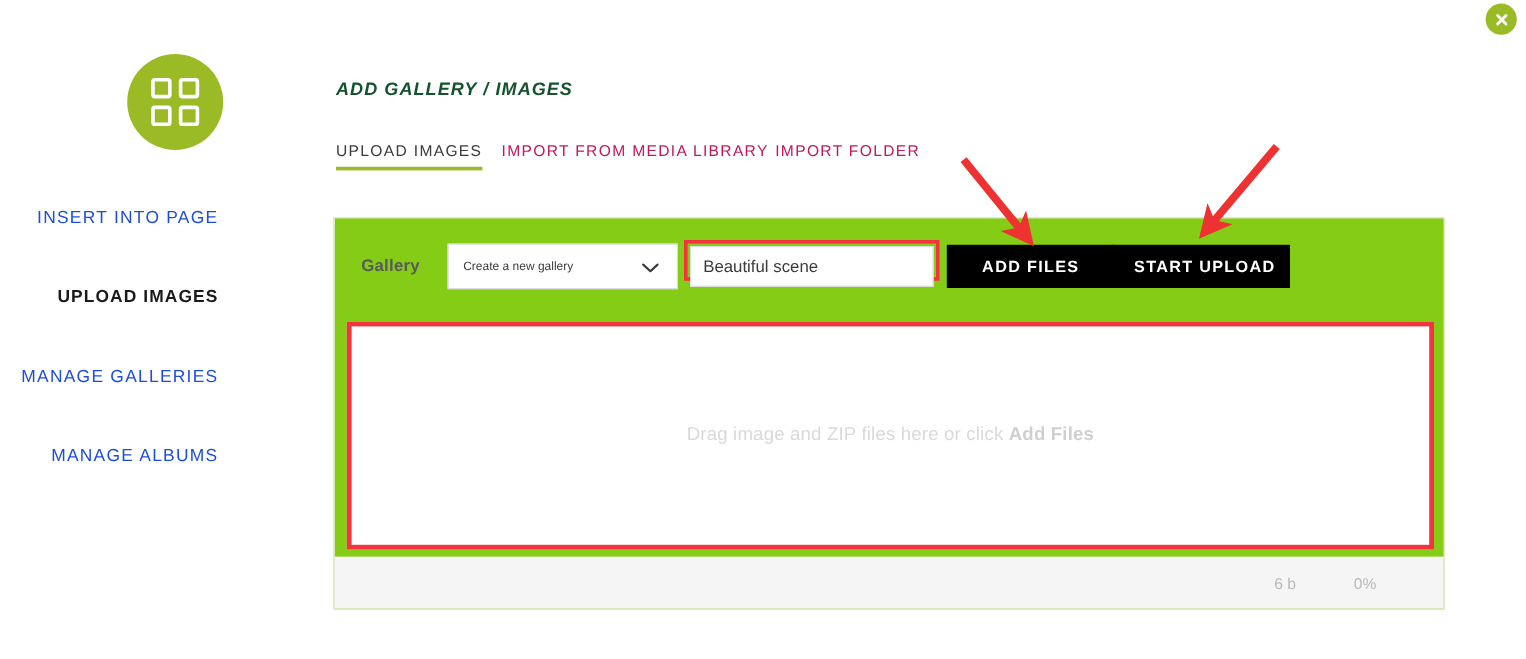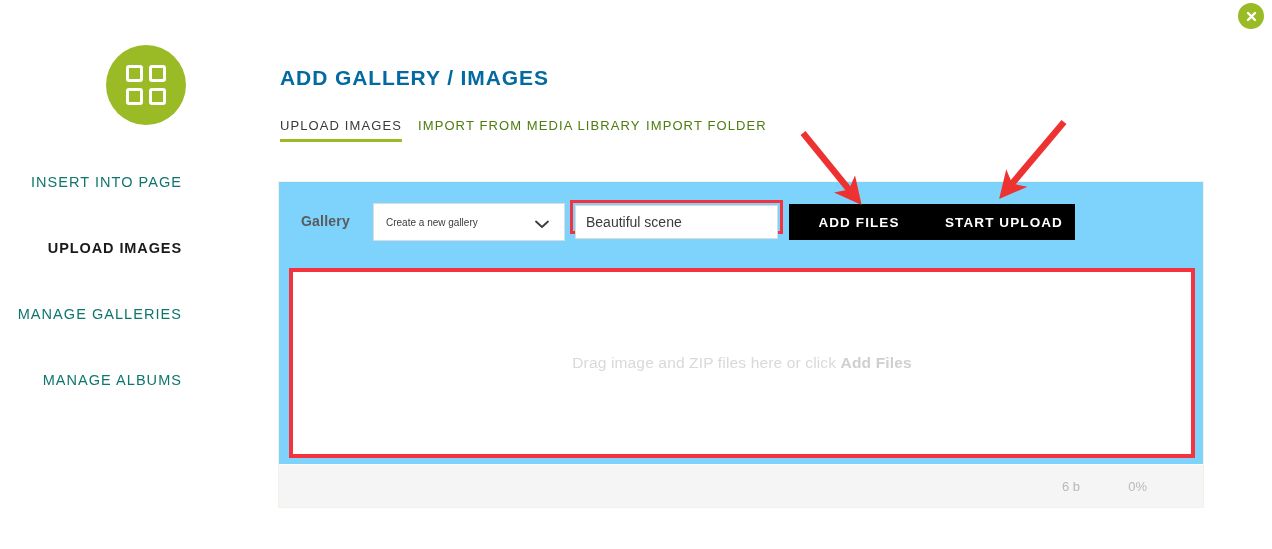--- a/index.html
+++ b/index.html
@@ -32,55 +32,55 @@
   }
   .logo-grid { width: 40px; height: 40px; display:grid;
      grid-template-columns: 17px 17px; grid-template-rows: 17px 17px;
      gap: 6px; }
   .logo-cell { border: 3.5px solid #ffffff; border-radius: 3px; }
 
   .nav { position:absolute; left: 0; top: 172px; width: 182px; }
   .nav-item {
     display:block; width:100%; text-align: right;
     font-size: 14.5px; letter-spacing: 1.05px;
-    color: #0f766e; padding: 0; margin: 0 0 46px 0;
+    color: #1d4ed8; padding: 0; margin: 0 0 46px 0;
     line-height: 20px; cursor: pointer; text-transform: uppercase;
     background:none; border:none; font-family:inherit;
   }
   .nav-item.active { color: #1a1a1a; font-weight: 700; letter-spacing: 0.9px; }
 
   
   .main { position:absolute; left: 278px; top: 0; width: 994px; height: 549px; }
   .page-title {
     position:absolute; left: 2px; top: 66px;
-    font-size: 21px; font-weight: 700; color: #0369a1;
-    letter-spacing: 0.9px; margin:0;
+    font-size: 15px; font-weight: 700; color: #14532d;
+    letter-spacing: 0.9px; margin:0;font-style:italic;
   }
 
   .tabs { position:absolute; left: 0; top: 118px; height: 28px; }
   .tab {
     position:absolute; top: 0; font-size: 13px; letter-spacing: 1.1px;
-    color: #4d7c0f; text-transform: uppercase; cursor:pointer;
+    color: #be185d; text-transform: uppercase; cursor:pointer;
     background:none;border:none;padding:0;font-family:inherit;
     white-space: nowrap;
   }
   .tab.active { color: #3a3a3a; }
   .tab.active::after {
     content:""; position:absolute; left:0; right:0; bottom:-9px;
     height: 3px; background: #9ABB26;
   }
   .tab-0 { left: 2px; }
   .tab-1 { left: 140px; }
   .tab-2 { left: 368px; }
 
   
   .panel {
     position:absolute; left: 0px; top: 181px;
     width: 926px; height: 327px;
-    background: #7dd3fc;
+    background: #84cc16;
     border: 1px solid #f2f2e6;
   }
   .panel-top { position:relative; height: 84px; }
 
   .gallery-label {
     position:absolute; left: 22px; top: 31px;
     font-size: 14px; font-weight: 700; color: #5a5a5a;
     letter-spacing: 0.2px;
   }
   .gallery-select {

